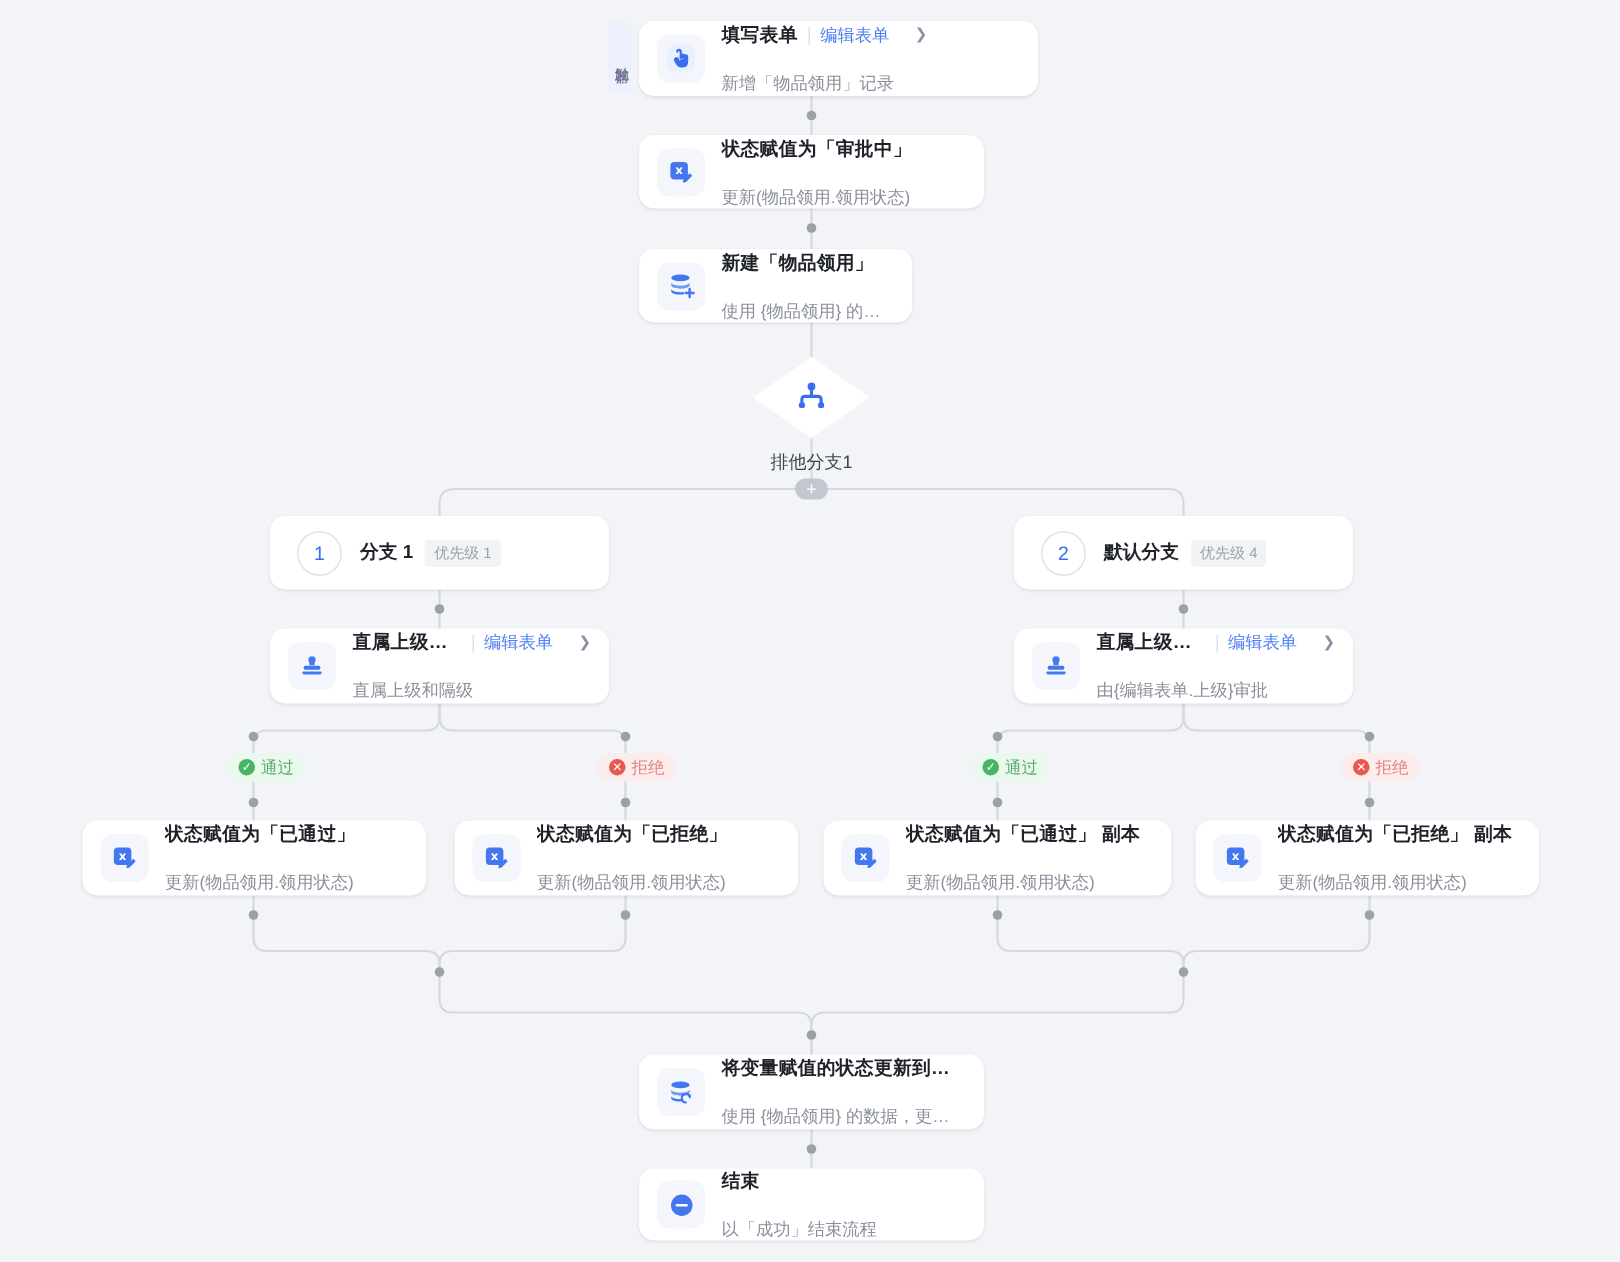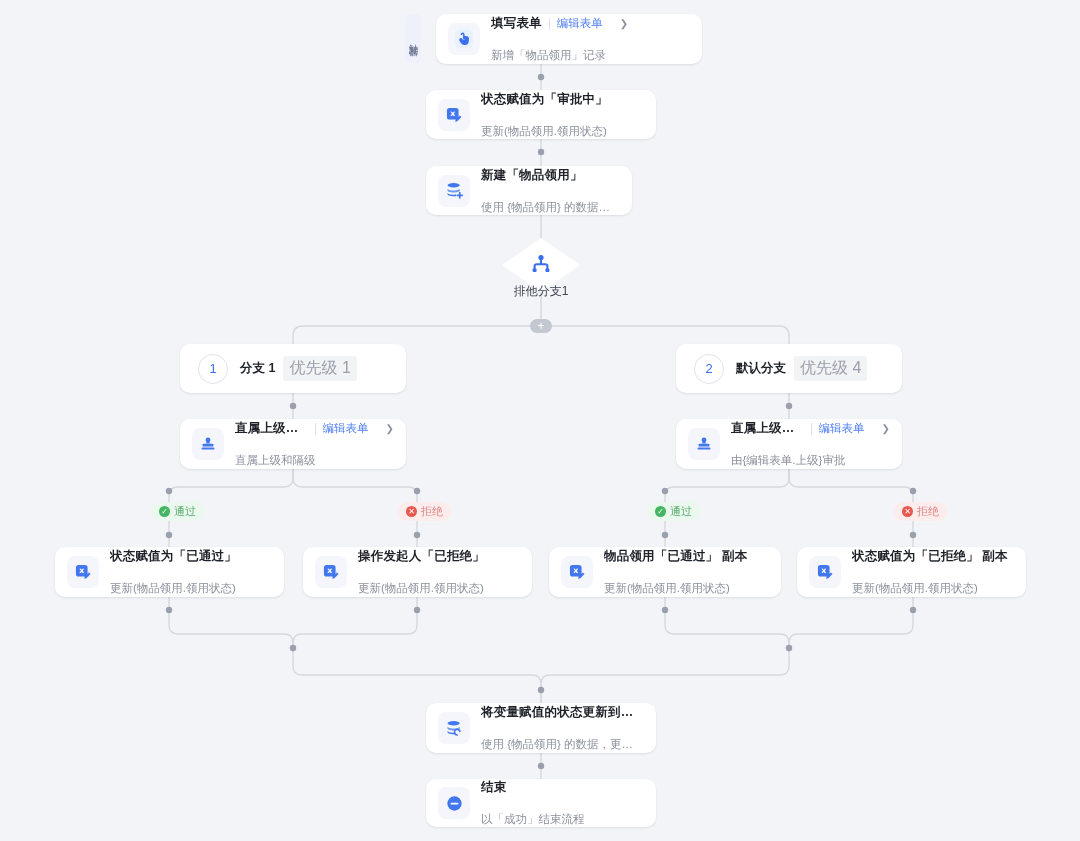--- a/index.html
+++ b/index.html
@@ -70,21 +70,21 @@
     display:flex;align-items:center;padding:0 18px;box-sizing:border-box;
   }
   .branch-card .num{
     width:28px;height:28px;border-radius:50%;
     border:1px solid #dfe3ea;
     display:flex;align-items:center;justify-content:center;
     font-size:13px;color:#3a6df0;margin-right:12px;flex:0 0 28px;
   }
   .branch-card .bname{font-size:12.5px;font-weight:bold;color:#1f2329;margin-right:8px;}
   .branch-card .pri{
-    font-size:16px;color:#9aa0ac;background:#f2f3f5;
+    font-size:10px;color:#9aa0ac;background:#f2f3f5;
     padding:2px 6px;border-radius:3px;
   }
 
   
   .gateway{
     position:absolute;width:78px;height:54px;
     background:#ffffff;
     display:flex;align-items:center;justify-content:center;
     box-shadow:0 1px 4px rgba(16,24,40,.07);
     clip-path:polygon(50% 0%,100% 50%,50% 100%,0% 50%);
@@ -189,21 +189,21 @@
       <circle cx="541" cy="766" r="3.2"></circle>
       <circle cx="293" cy="406" r="3.2"></circle>
       <circle cx="789" cy="406" r="3.2"></circle>
     </g>
   </svg>
 
   <div class="trigger-strip" style="left:405px;top:14px;height:49px;">
     <span>触发器</span>
   </div>
 
-  <div class="card" style="left:436px;top:14px;width:266px;height:50px;">
+  <div class="card" style="left:426px;top:14px;width:266px;height:50px;">
     <span class="ico">
       <svg width="20" height="20" viewBox="0 0 24 24">
         <rect x="1" y="1" width="22" height="22" rx="6" fill="#e9f0ff"></rect>
         <path d="M9 6.5a1.4 1.4 0 0 1 2.8 0v5.2" fill="none" stroke="#3a6df0" stroke-width="1.7" stroke-linecap="round"></path>
         <path d="M11.8 11.7V10a1.3 1.3 0 0 1 2.6 0v1.7M14.4 11.7v-1a1.3 1.3 0 0 1 2.6 0v3.6c0 2.6-1.7 4.2-4.2 4.2-2.2 0-3.3-.9-4.1-2.3l-1.6-2.8a1.3 1.3 0 0 1 2.2-1.3l.9 1.4" fill="#3a6df0" stroke="#3a6df0" stroke-width="1.5" stroke-linejoin="round"></path>
       </svg>
     </span>
     <span class="txt">
       <span class="title-row">
         <span class="title">填写表单</span>
@@ -224,21 +224,21 @@
         <text x="10.5" y="13.6" font-size="9.5" font-family="DejaVu Sans, sans-serif" font-weight="bold" fill="#ffffff" text-anchor="middle">x</text>
         <path d="M14 17.5l5-5 2 2-5 5-2.6.6z" fill="#4277f0"></path>
       </svg>
     </span>
     <span class="txt">
       <span class="title" style="display:block;max-width:190px;font-family:Liberation Serif, serif;">状态赋值为「审批中」</span>
       <span class="sub" style="display:block;">更新(物品领用.领用状态)</span>
     </span>
   </div>
 
-  <div class="card" style="left:426px;top:166px;width:206px;height:49px;">
+  <div class="card" style="left:426px;top:166px;width:182px;height:49px;">
     <span class="ico">
       <svg width="21" height="21" viewBox="0 0 24 24">
         <ellipse cx="11" cy="6" rx="7" ry="2.6" fill="#4277f0"></ellipse>
         <path d="M4 9.4c0 1.5 3.1 2.6 7 2.6s7-1.1 7-2.6v2.2c0 1.5-3.1 2.6-7 2.6s-7-1.1-7-2.6z" fill="#6d9bf5"></path>
         <path d="M4 14.3c0 1.5 3.1 2.6 7 2.6 1 0 1.9-.1 2.7-.2v1.8c-.8.1-1.7.2-2.7.2-3.9 0-7-1.1-7-2.6z" fill="#4277f0"></path>
         <path d="M18 14.5v6M15 17.5h6" stroke="#4277f0" stroke-width="1.9" stroke-linecap="round"></path>
       </svg>
     </span>
     <span class="txt">
       <span class="title" style="display:block;max-width:195px;">新建「物品领用」</span>
@@ -249,21 +249,21 @@
   <div class="gateway" style="left:502px;top:238px;">
     <span>
       <svg width="24" height="24" viewBox="0 0 24 24">
         <circle cx="12" cy="6.6" r="2.6" fill="#3a6df0"></circle>
         <path d="M12 9.4v3.6M5.6 19.2v-4.1a1.9 1.9 0 0 1 1.9-1.9h9a1.9 1.9 0 0 1 1.9 1.9v4.1" fill="none" stroke="#3a6df0" stroke-width="2.1" stroke-linecap="round"></path>
         <rect x="3.6" y="17.4" width="4" height="3.6" rx="1.1" fill="#3a6df0"></rect>
         <rect x="16.4" y="17.4" width="4" height="3.6" rx="1.1" fill="#3a6df0"></rect>
       </svg>
     </span>
   </div>
-  <div class="gateway-label" style="left:441px;top:283px;width:200px;">排他分支1</div>
+  <div class="gateway-label" style="left:441px;top:300px;width:200px;">排他分支1</div>
 
   <div class="plus-btn" style="left:530px;top:319px;">+</div>
 
   <div class="branch-card" style="left:180px;top:344px;width:226px;height:49px;">
     <span class="num">1</span>
     <span class="bname">分支 1</span>
     <span class="pri">优先级 1</span>
   </div>
 
   <div class="branch-card" style="left:676px;top:344px;width:226px;height:49px;">
@@ -347,49 +347,49 @@
 
   <div class="card" style="left:303px;top:547px;width:229px;height:50px;">
     <span class="ico">
       <svg width="20" height="20" viewBox="0 0 24 24">
         <rect x="3.5" y="3.5" width="14" height="14" rx="3.2" fill="#4277f0"></rect>
         <text x="10.5" y="13.6" font-size="9.5" font-family="DejaVu Sans, sans-serif" font-weight="bold" fill="#ffffff" text-anchor="middle">x</text>
         <path d="M14 17.5l5-5 2 2-5 5-2.6.6z" fill="#4277f0"></path>
       </svg>
     </span>
     <span class="txt">
-      <span class="title" style="display:block;max-width:190px;">操作发起人「已拒绝」</span>
+      <span class="title" style="display:block;max-width:190px;">状态赋值为「已拒绝」</span>
       <span class="sub" style="display:block;">更新(物品领用.领用状态)</span>
     </span>
   </div>
 
   <div class="card" style="left:549px;top:547px;width:232px;height:50px;">
     <span class="ico">
       <svg width="20" height="20" viewBox="0 0 24 24">
         <rect x="3.5" y="3.5" width="14" height="14" rx="3.2" fill="#4277f0"></rect>
         <text x="10.5" y="13.6" font-size="9.5" font-family="DejaVu Sans, sans-serif" font-weight="bold" fill="#ffffff" text-anchor="middle">x</text>
         <path d="M14 17.5l5-5 2 2-5 5-2.6.6z" fill="#4277f0"></path>
       </svg>
     </span>
     <span class="txt">
-      <span class="title" style="display:block;max-width:195px;">物品领用「已通过」 副本</span>
+      <span class="title" style="display:block;max-width:195px;">状态赋值为「已通过」 副本</span>
       <span class="sub" style="display:block;">更新(物品领用.领用状态)</span>
     </span>
   </div>
 
   <div class="card" style="left:797px;top:547px;width:229px;height:50px;">
     <span class="ico">
       <svg width="20" height="20" viewBox="0 0 24 24">
         <rect x="3.5" y="3.5" width="14" height="14" rx="3.2" fill="#4277f0"></rect>
         <text x="10.5" y="13.6" font-size="9.5" font-family="DejaVu Sans, sans-serif" font-weight="bold" fill="#ffffff" text-anchor="middle">x</text>
         <path d="M14 17.5l5-5 2 2-5 5-2.6.6z" fill="#4277f0"></path>
       </svg>
     </span>
     <span class="txt">
-      <span class="title" style="display:block;max-width:195px;font-family:Liberation Serif, serif;">状态赋值为「已拒绝」 副本</span>
+      <span class="title" style="display:block;max-width:195px;">状态赋值为「已拒绝」 副本</span>
       <span class="sub" style="display:block;">更新(物品领用.领用状态)</span>
     </span>
   </div>
 
   <div class="card" style="left:426px;top:703px;width:230px;height:50px;">
     <span class="ico">
       <svg width="21" height="21" viewBox="0 0 24 24">
         <ellipse cx="11" cy="6" rx="7" ry="2.6" fill="#4277f0"></ellipse>
         <path d="M4 9.4c0 1.5 3.1 2.6 7 2.6s7-1.1 7-2.6v2.2c0 1.5-3.1 2.6-7 2.6s-7-1.1-7-2.6z" fill="#6d9bf5"></path>
         <path d="M4 14.3c0 1.5 3.1 2.6 7 2.6.8 0 1.6-.05 2.3-.15v1.8c-.7.1-1.5.15-2.3.15-3.9 0-7-1.1-7-2.6z" fill="#4277f0"></path>

